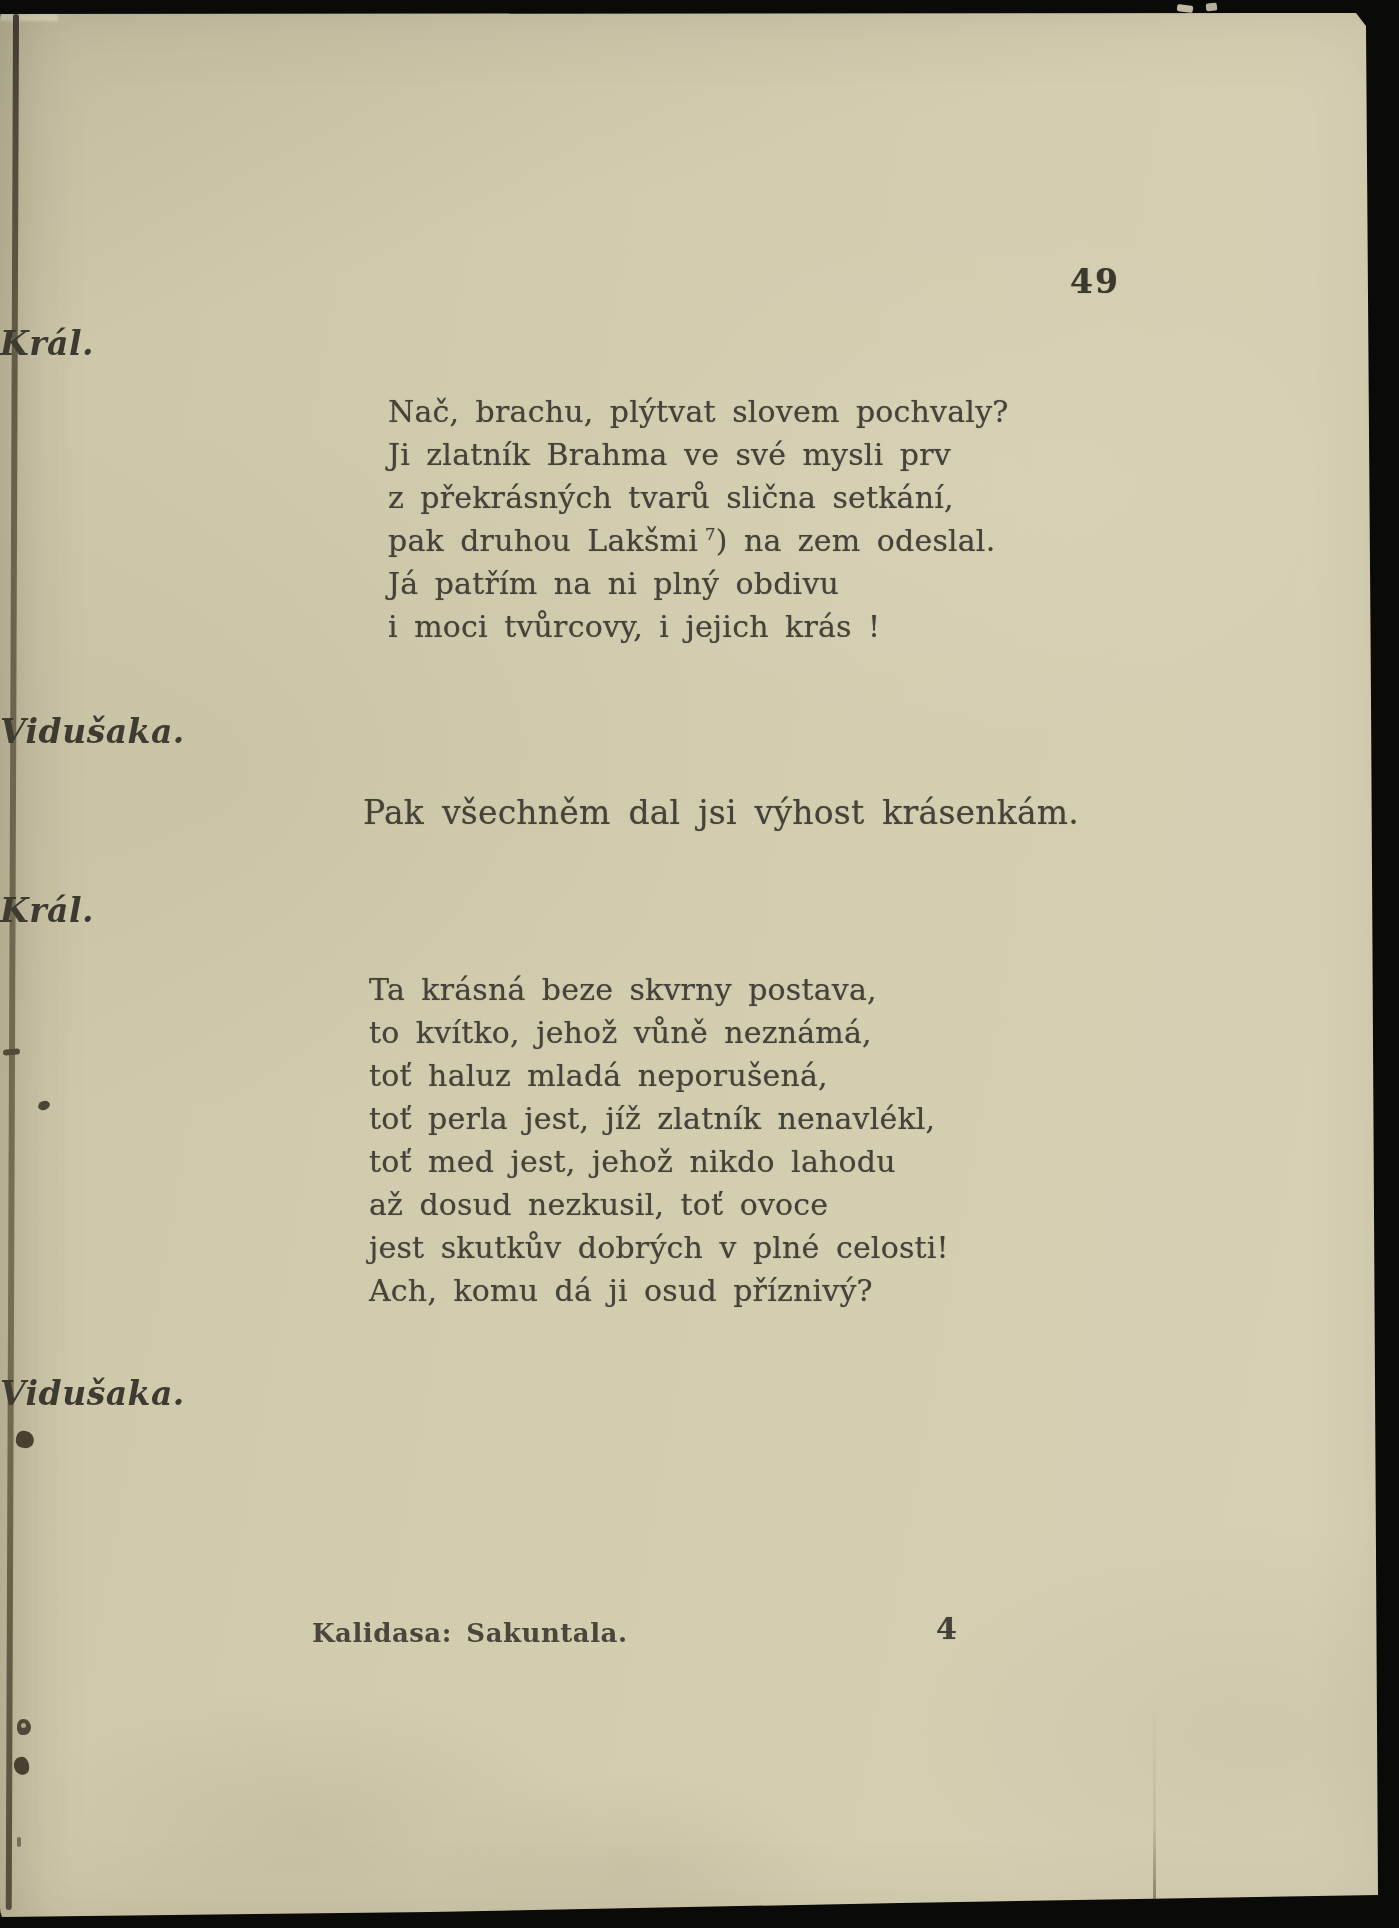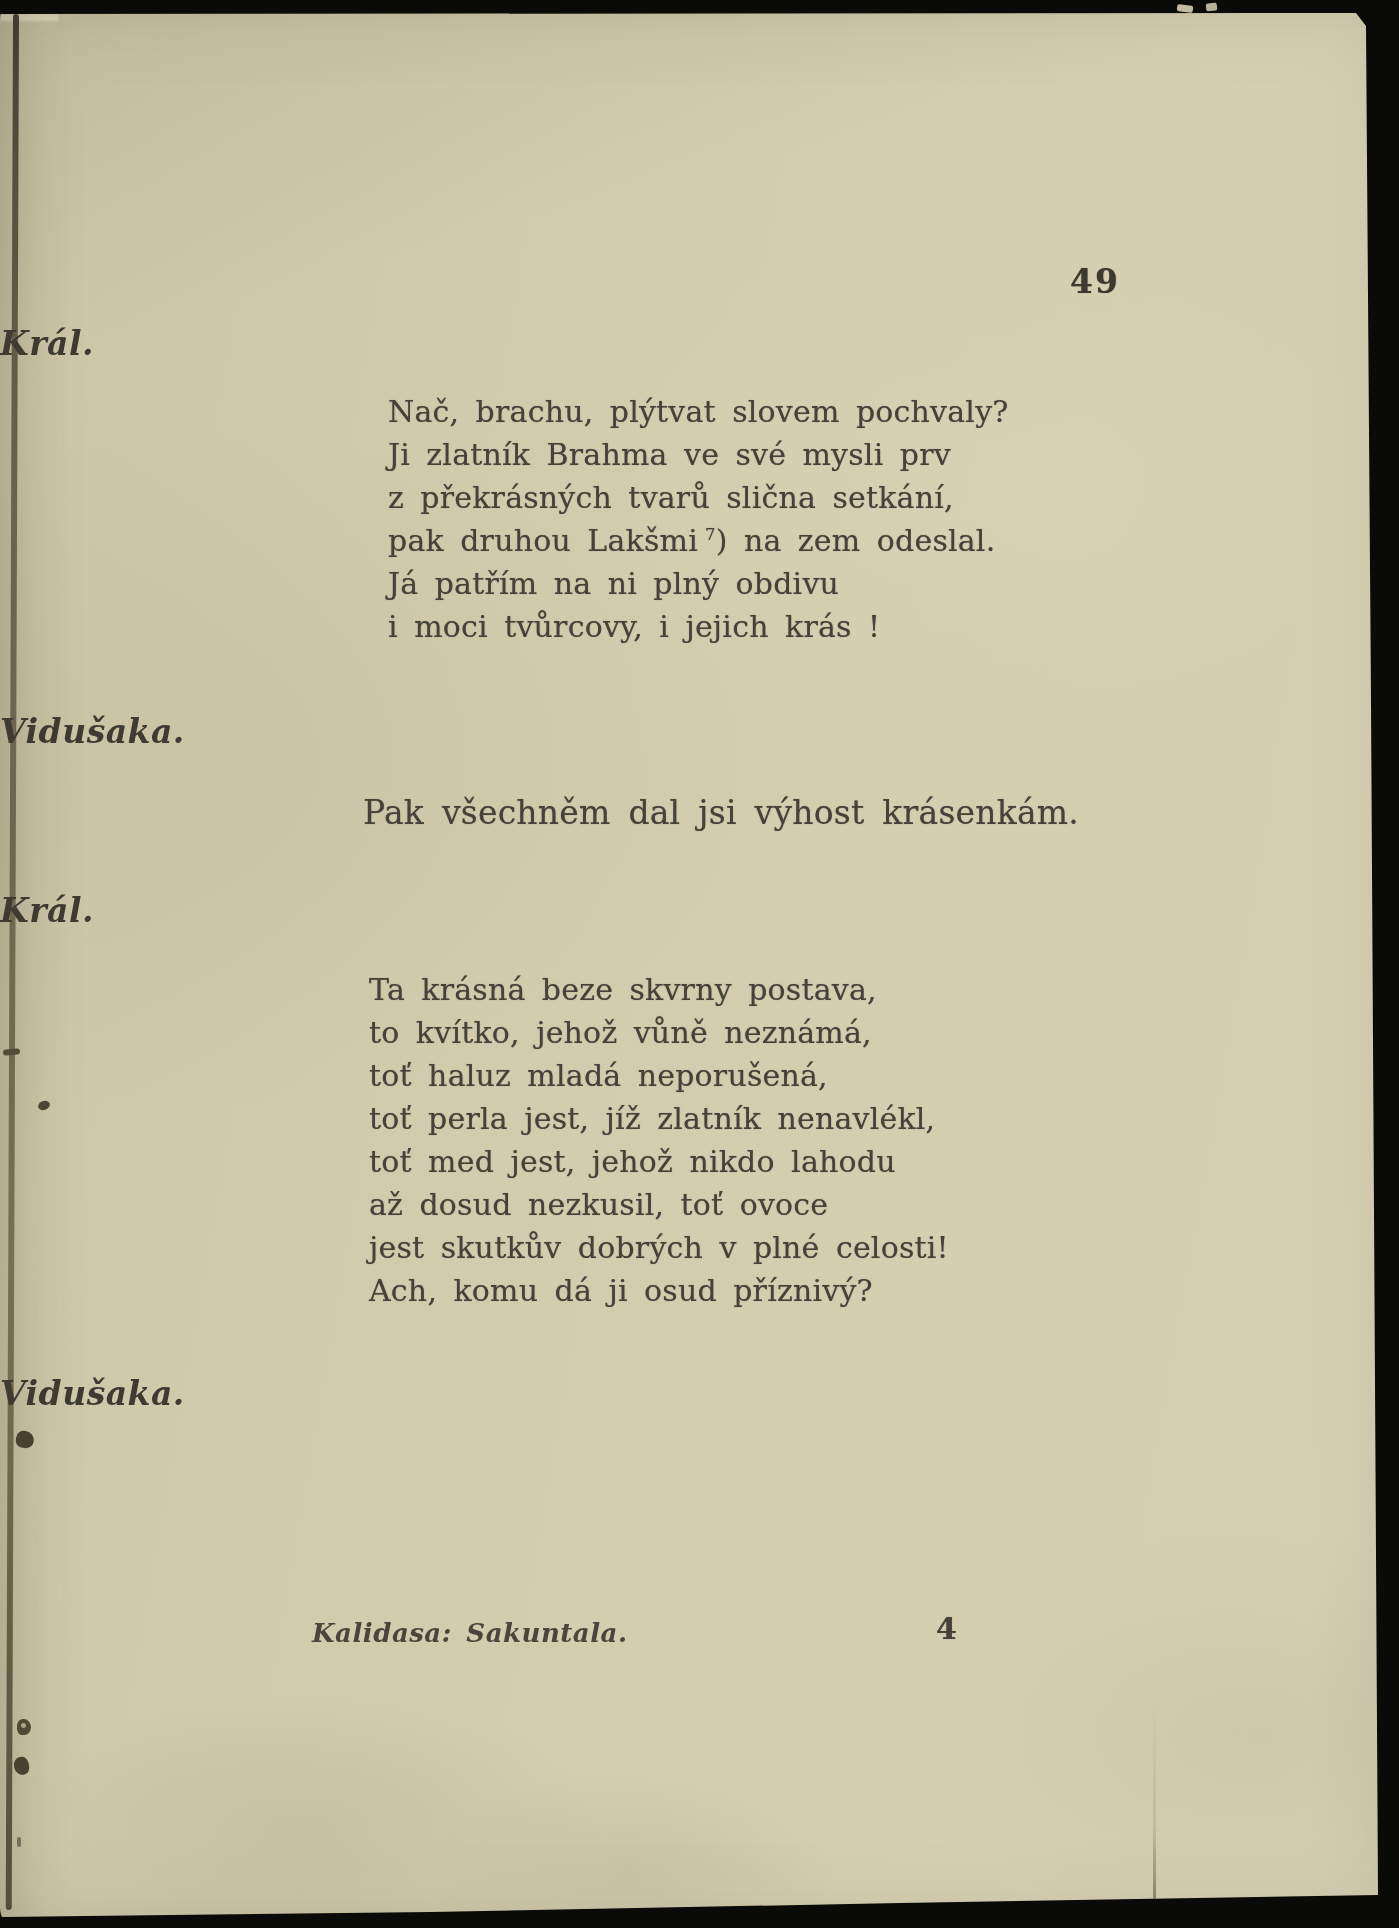--- a/index.html
+++ b/index.html
@@ -74,21 +74,21 @@
     position:absolute;font-size:30px;line-height:43px;
     word-spacing:.22em;letter-spacing:.2px;white-space:nowrap;
   }
   .verse-1{left:388px;top:390px;}
   .dialogue{left:363px;top:791px;position:absolute;font-size:33px;line-height:43px;word-spacing:.22em;letter-spacing:.2px;white-space:nowrap;text-align:center;}
   .verse-2{left:361px;top:968px;margin-left:8px;}
   .verse-3{left:362px;top:1445px;}
   .verse sup{font-size:.55em;vertical-align:super;margin-left:7px;line-height:0;}
   .footer-title{
     position:absolute;left:312px;top:1617px;
-    font-style:italic;font-weight:bold;font-size:26px;line-height:32px;
+    font-weight:bold;font-size:26px;line-height:32px;
     color:#4a463c;letter-spacing:.5px;word-spacing:5px;
   }
   .signature{
     position:absolute;left:936px;top:1611px;
     font-size:30px;font-weight:bold;line-height:36px;color:#45423a;
   }
 </style>
 </head>
 <body>
 

